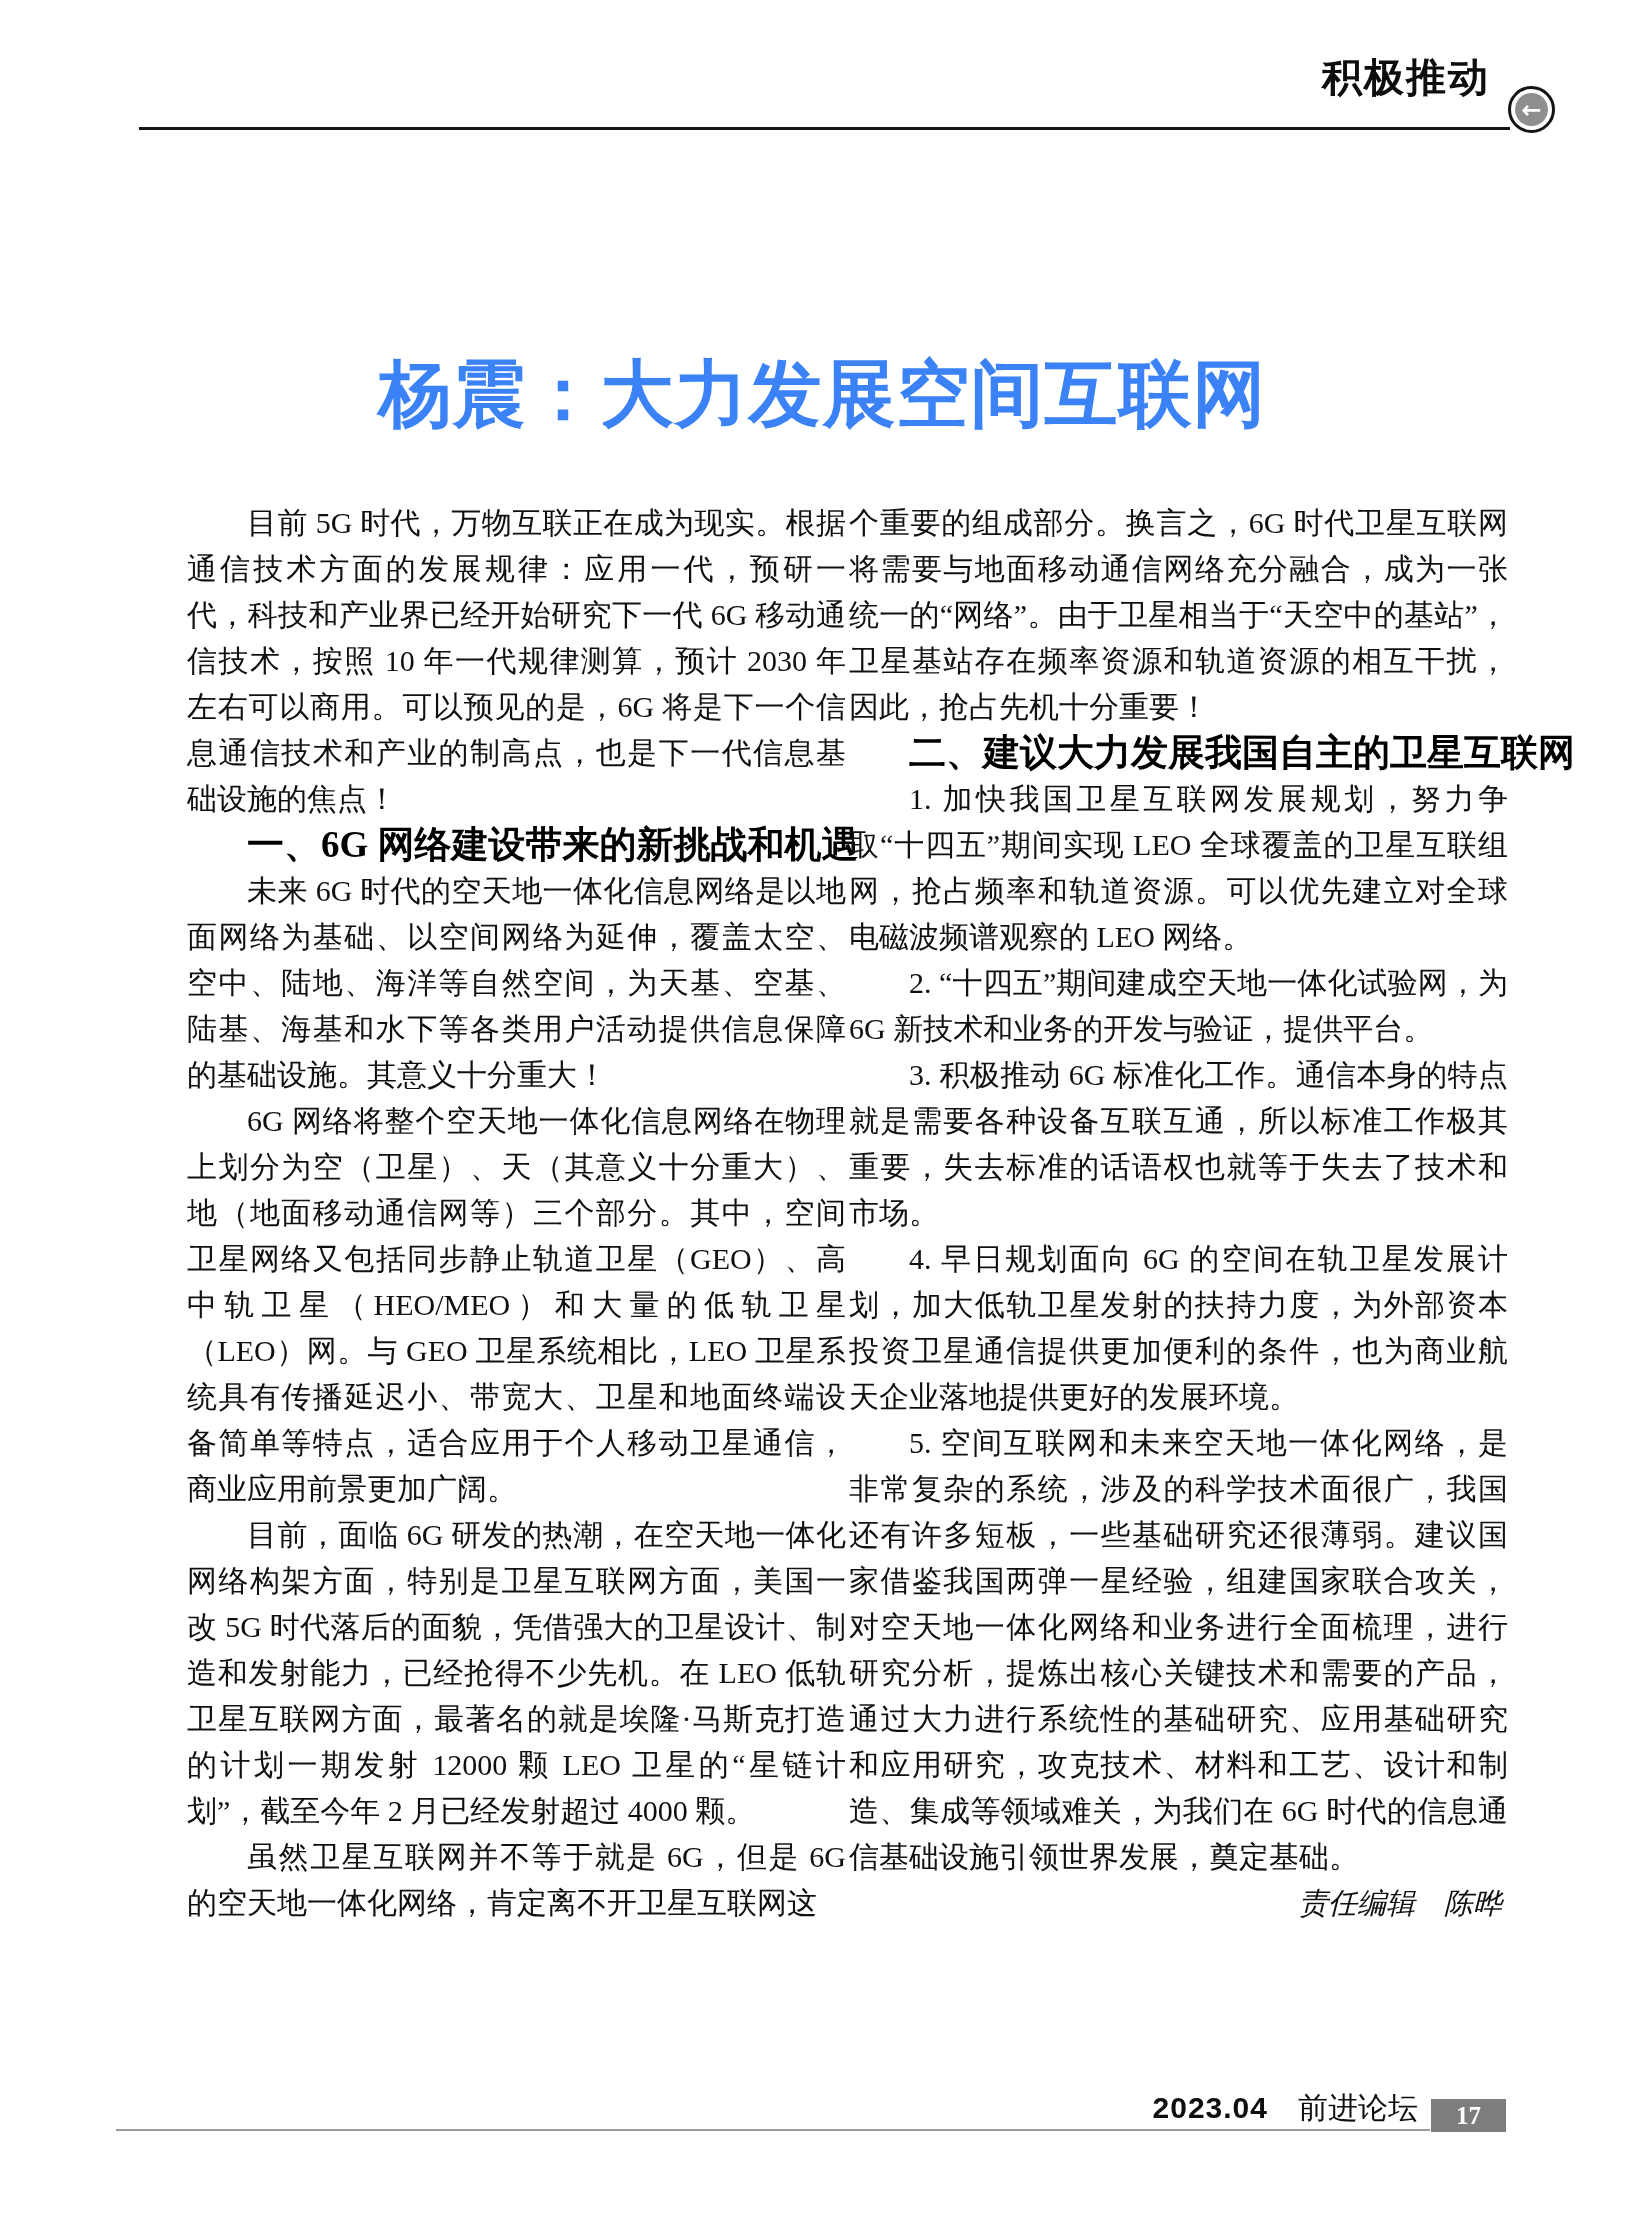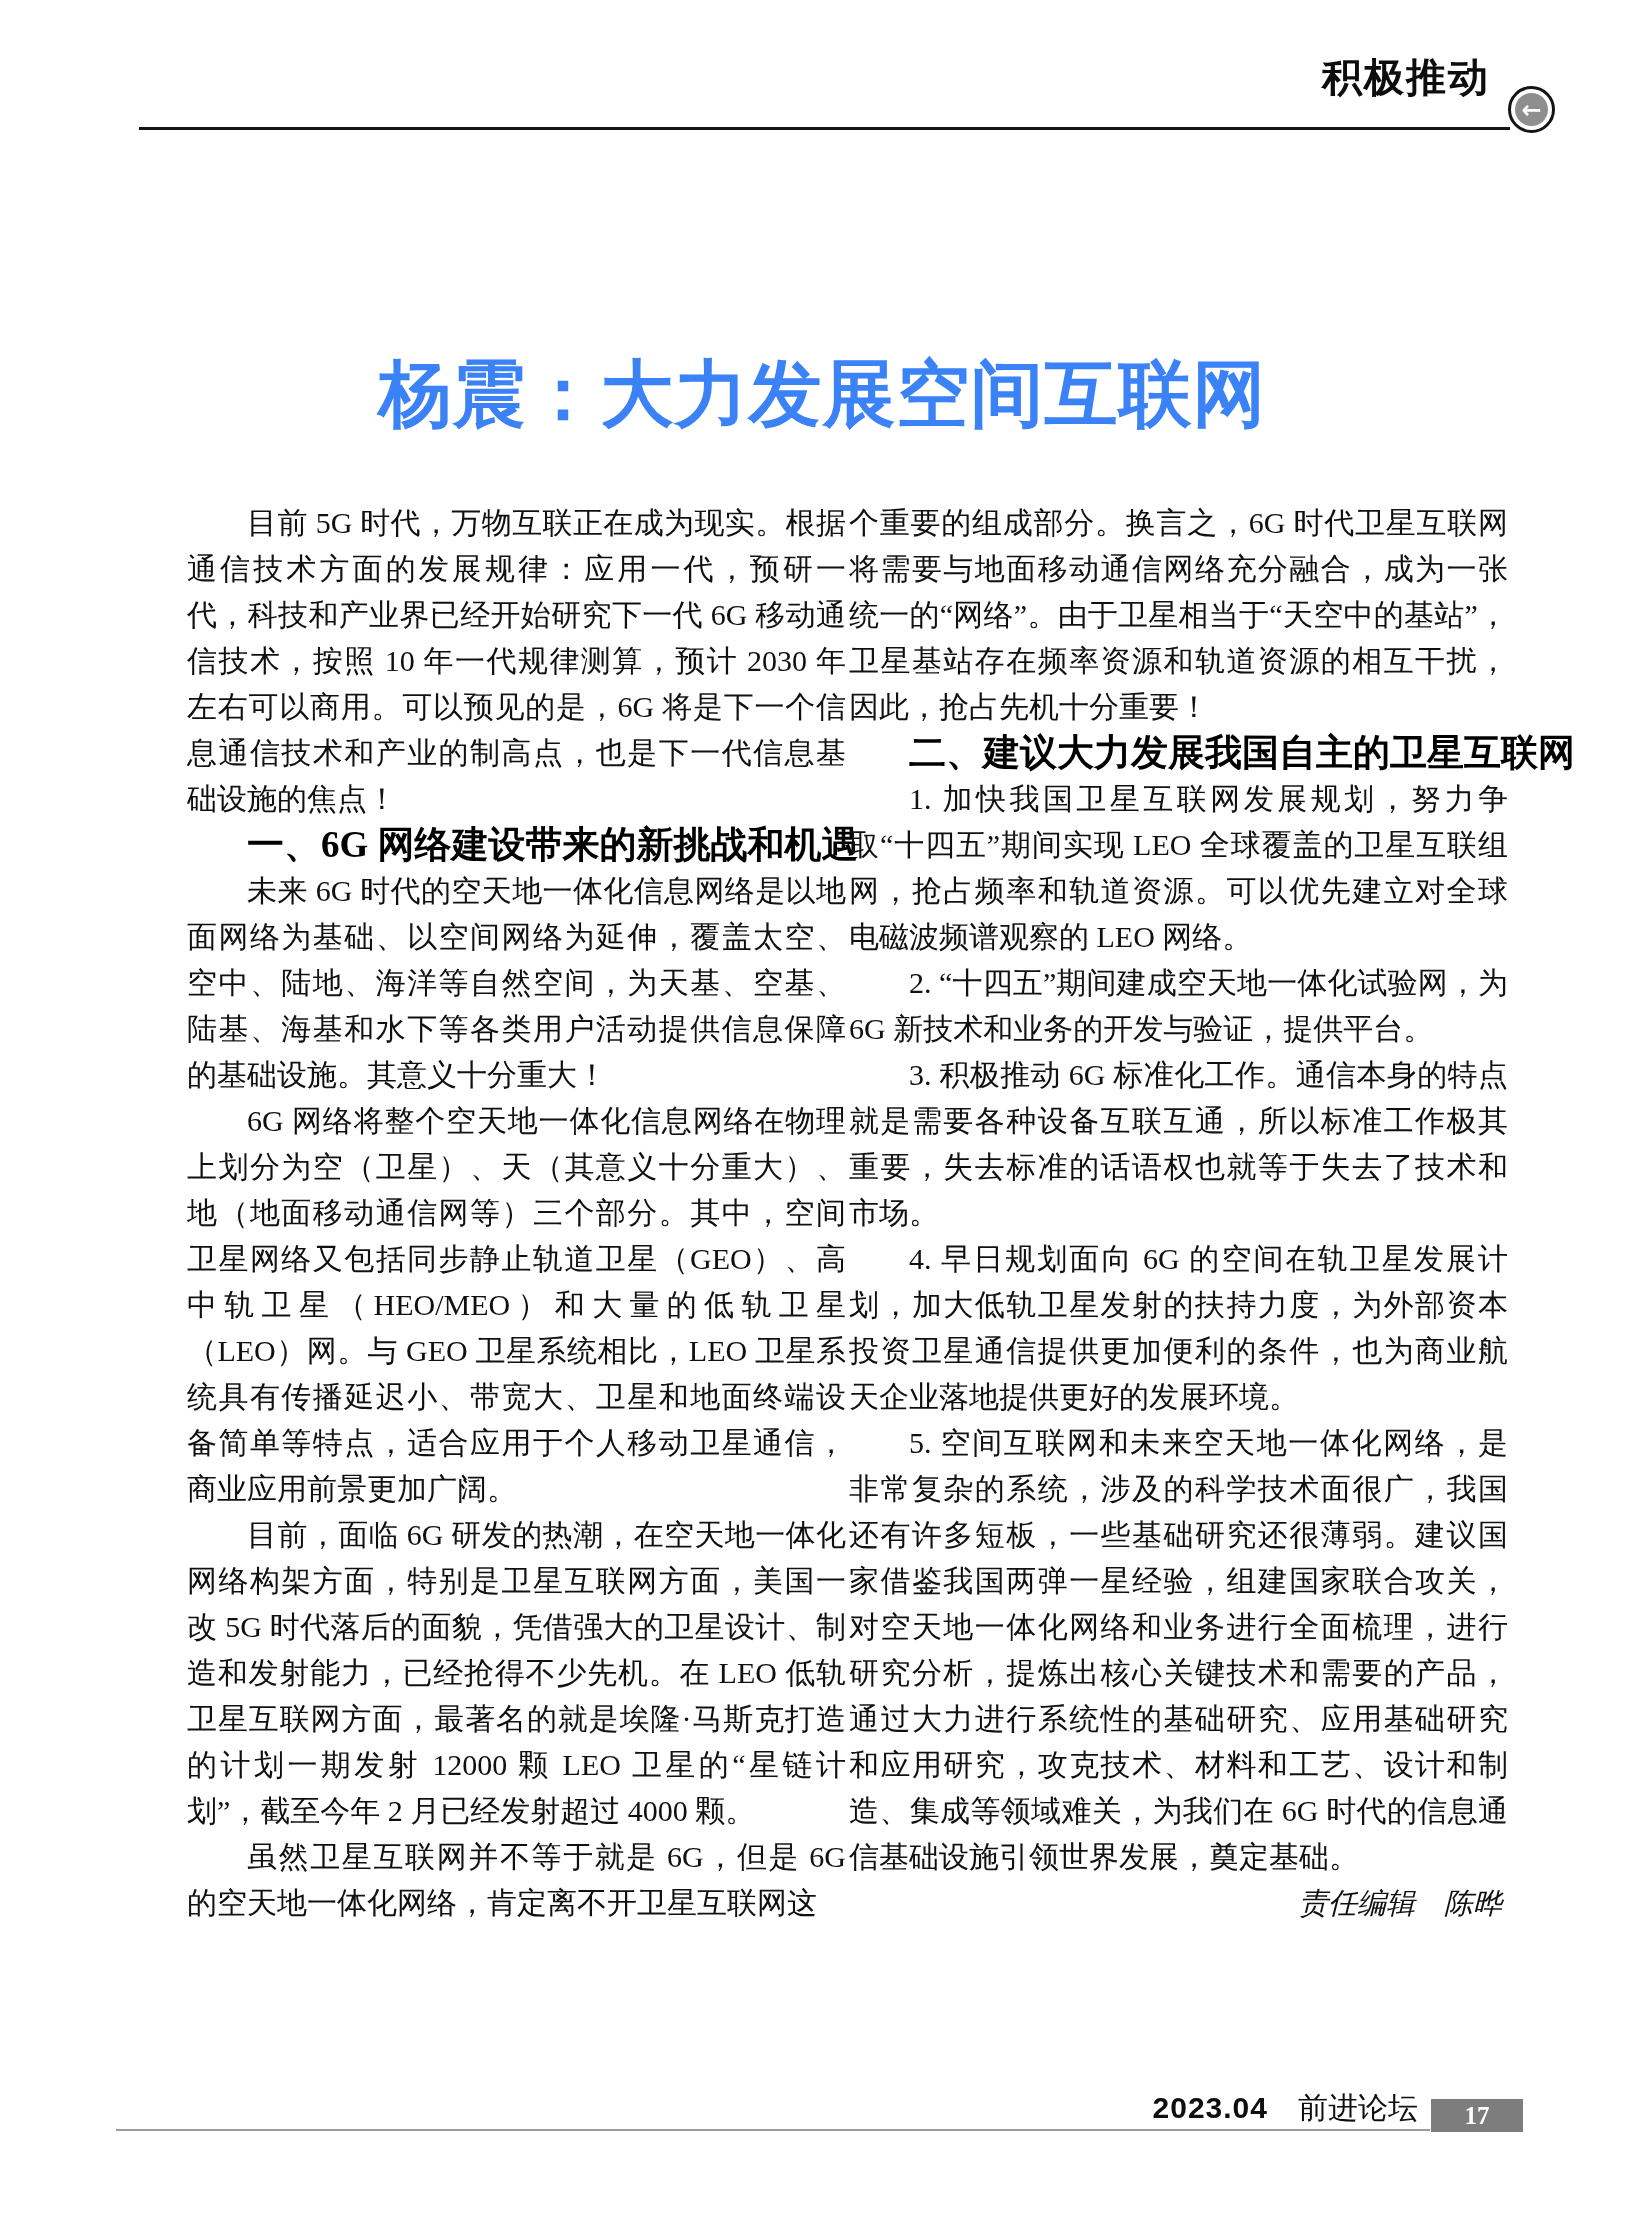--- a/index.html
+++ b/index.html
@@ -64,21 +64,21 @@
   }
   .footer-text {
     position:absolute; top:2088px; right:228px; white-space:nowrap;
     font-size:30px; color:#0f0f0f;
   }
   .footer-issue {
     font-family:"Liberation Sans","DejaVu Sans",sans-serif; font-weight:bold; letter-spacing:1px;
   }
   .footer-journal { margin-left:30px; font-family:"Liberation Serif","DejaVu Serif",serif; }
   .footer-pagebox {
-    position:absolute; left:1431px; top:2099px; width:92px; height:33px;
+    position:absolute; left:1431px; top:2099px; width:75px; height:33px;
     background:#7d7d7d; color:#ffffff; display:flex; align-items:center; justify-content:center;
     font-family:"Liberation Serif","DejaVu Serif",serif; font-weight:bold; font-size:25px;
   }
 </style>
 </head>
 <body>
 
 <div class="page">
 
   <div class="header-label">积极推动</div>

